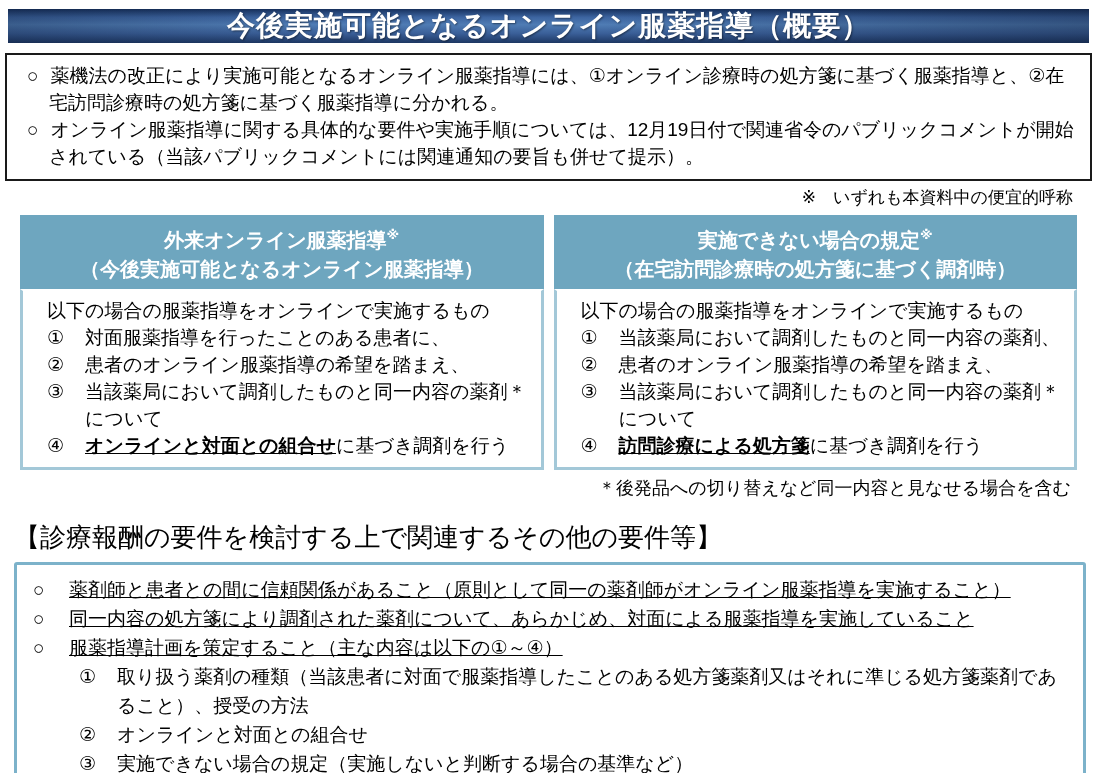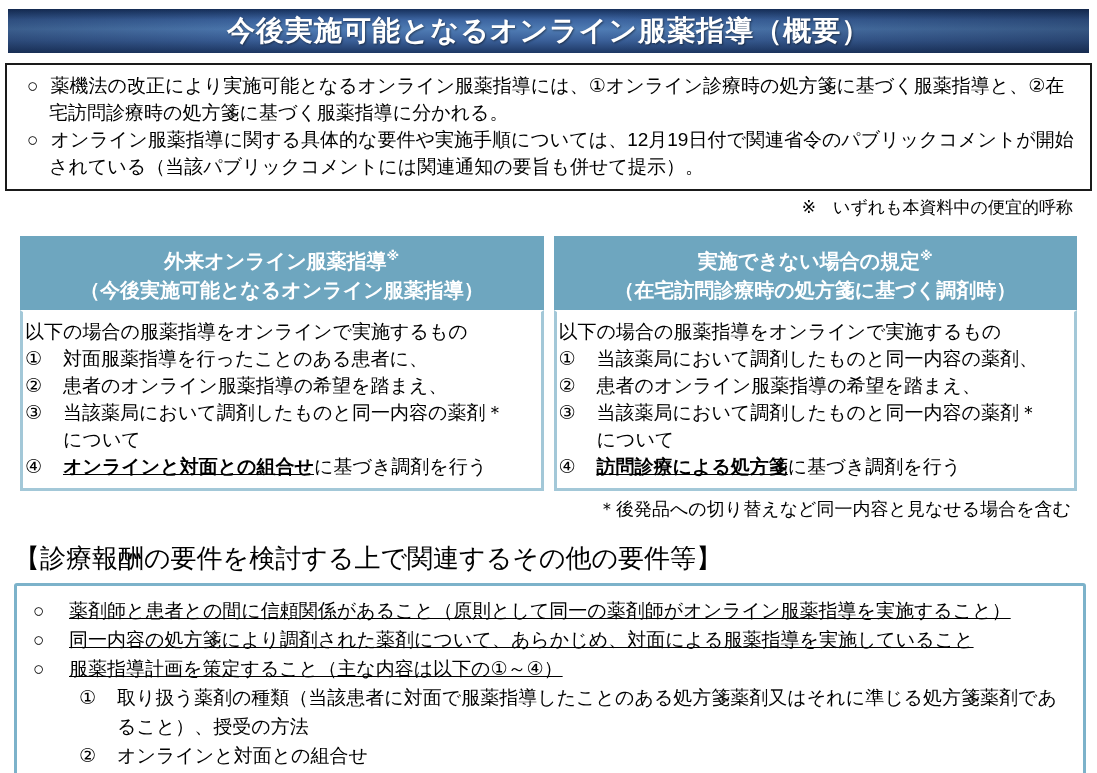--- a/index.html
+++ b/index.html
@@ -10,21 +10,21 @@
     font-family: "Liberation Sans", "DejaVu Sans", sans-serif;
     color: #000;
     position: relative;
     overflow: hidden;
   }
   .page { width: 1097px; height: 773px; padding-top: 9px; }
 
   
   .title-bar {
     margin: 0 8px;
-    height: 44px;
+    height: 34px;
     background:
       linear-gradient(90deg, rgba(12,24,48,0.30) 0%, rgba(12,24,48,0) 28%, rgba(12,24,48,0) 55%, rgba(12,24,48,0.38) 100%),
       linear-gradient(180deg, #16305c 0%, #3c64a0 24%, #4f7cb4 46%, #3a5f98 72%, #1d3763 100%);
     display: flex; align-items: center; justify-content: center;
   }
   .title-bar .title-text {
     color: #ffffff;
     font-size: 28px;
     font-weight: bold;
     letter-spacing: 1px;
@@ -39,21 +39,21 @@
     padding: 7px 10px 9px 12px;
     font-size: 19px;
     line-height: 27px;
   }
   .intro-item { padding-left: 30px; text-indent: -22px; }
   .intro-item .marker { margin-right: 12px; }
 
   
   .naming-note {
     text-align: right;
-    margin: 5px 24px 17px 0;
+    margin: 5px 24px 6px 0;
     font-size: 17px;
   }
 
   
   .columns {
     display: flex;
     gap: 10px;
     margin: 2px 20px 0 20px;
   }
   .column { flex: 1; display: flex; flex-direction: column; }
@@ -64,21 +64,21 @@
     text-align: center;
     font-size: 20px;
     line-height: 29px;
     padding: 5px 4px;
   }
   .col-header .ref { vertical-align: super; font-size: 13px; }
   .col-body {
     background: #ffffff;
     border: 3px solid #a3c8d8;
     border-top: 2px solid #ffffff;
-    padding: 6px 8px 8px 2px;
+    padding: 6px 8px 8px 24px;
     font-size: 19px;
     line-height: 27px;
     flex: 1;
   }
   .num-row { display: flex; }
   .num-row .num { width: 38px; flex-shrink: 0; }
   .num-row .txt { flex: 1; }
   .emph { font-weight: bold; text-decoration: underline; }
 
   

